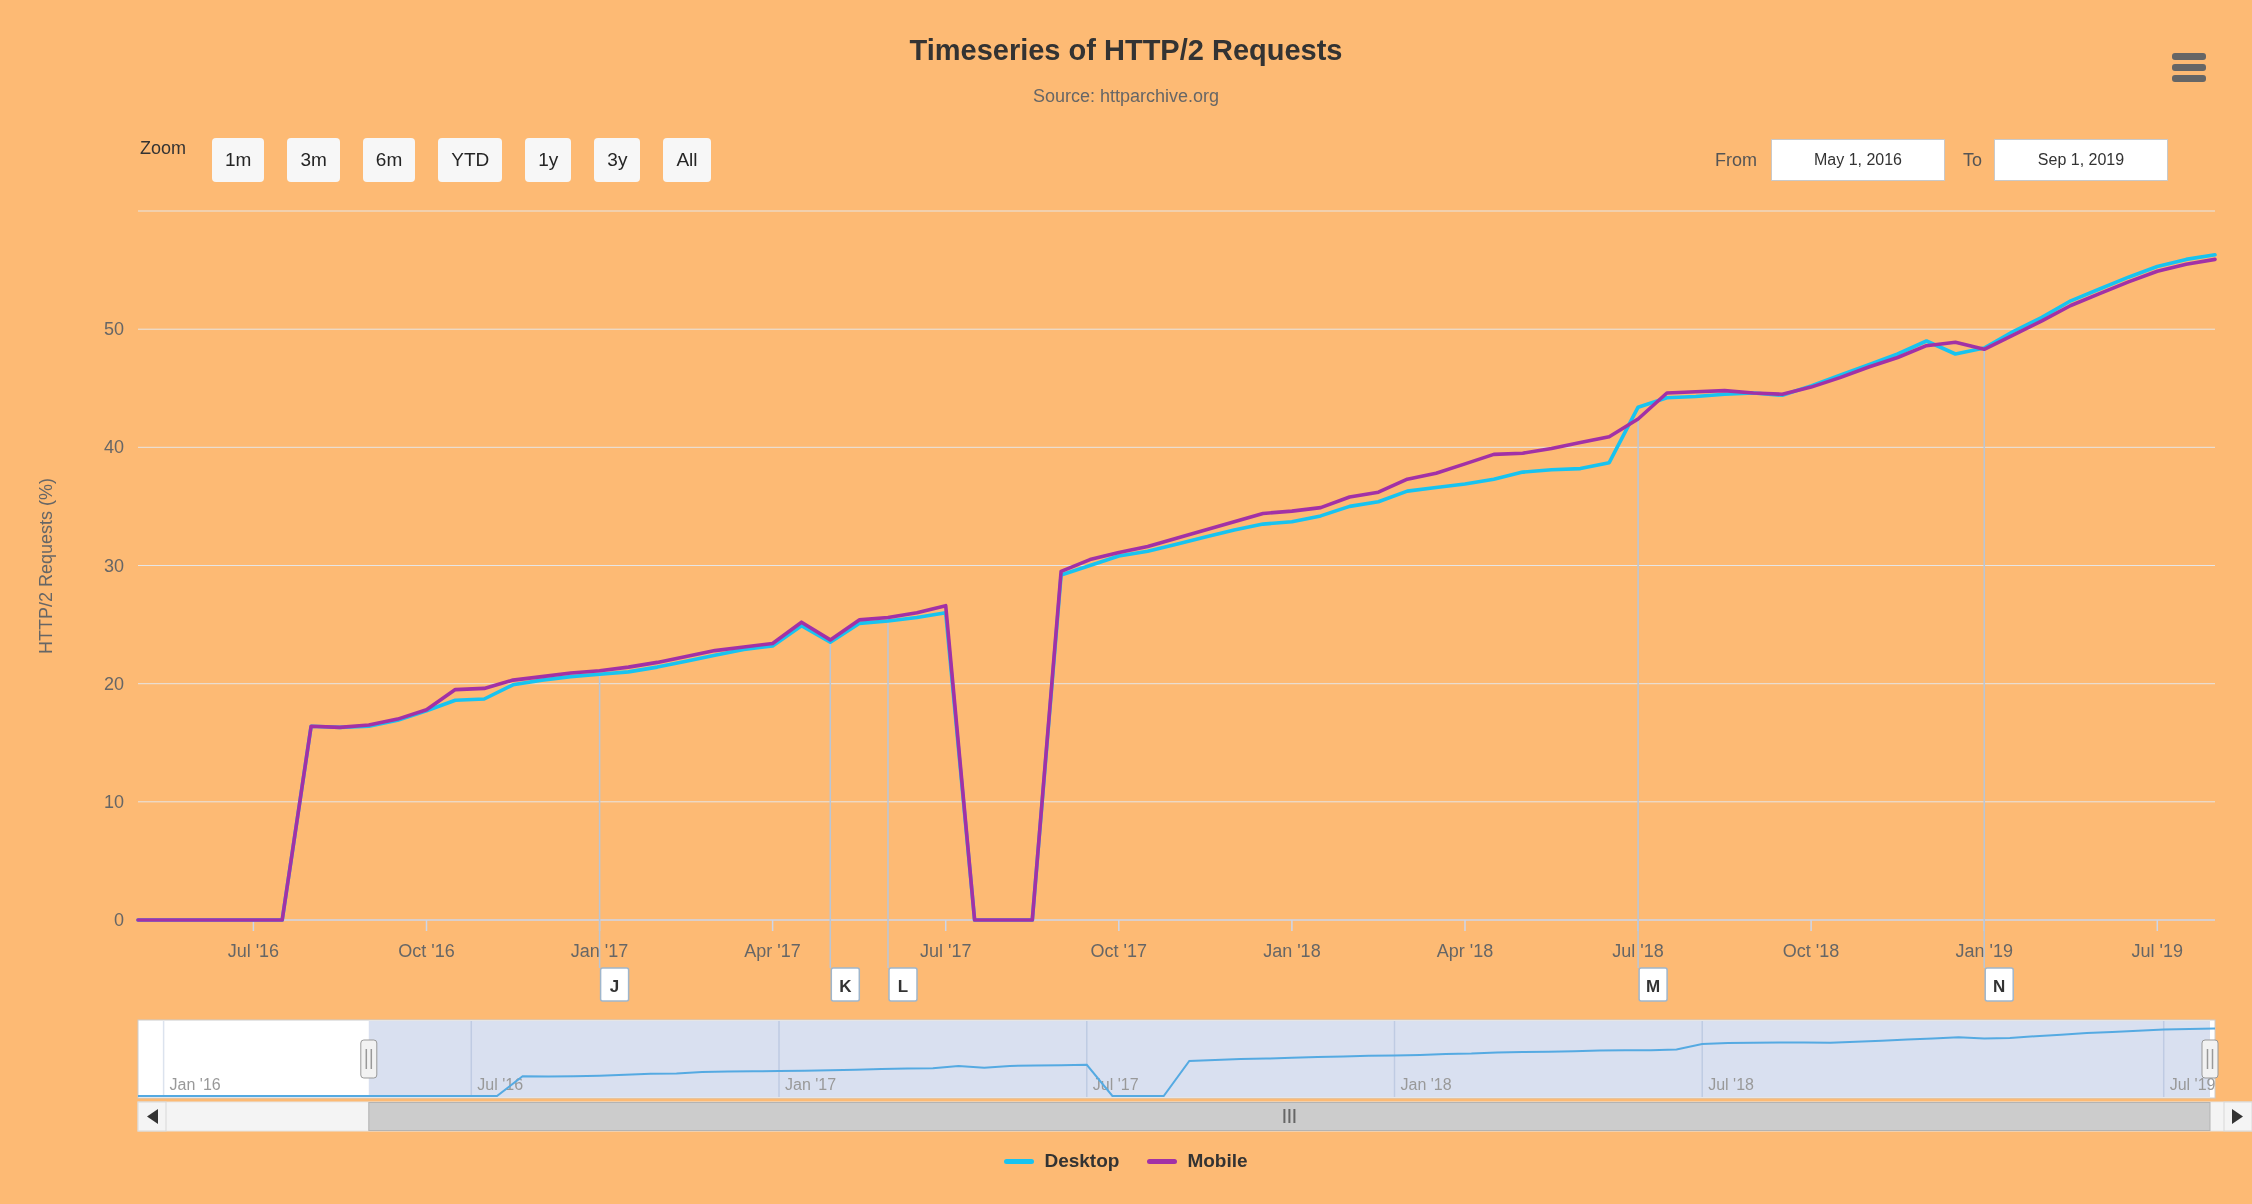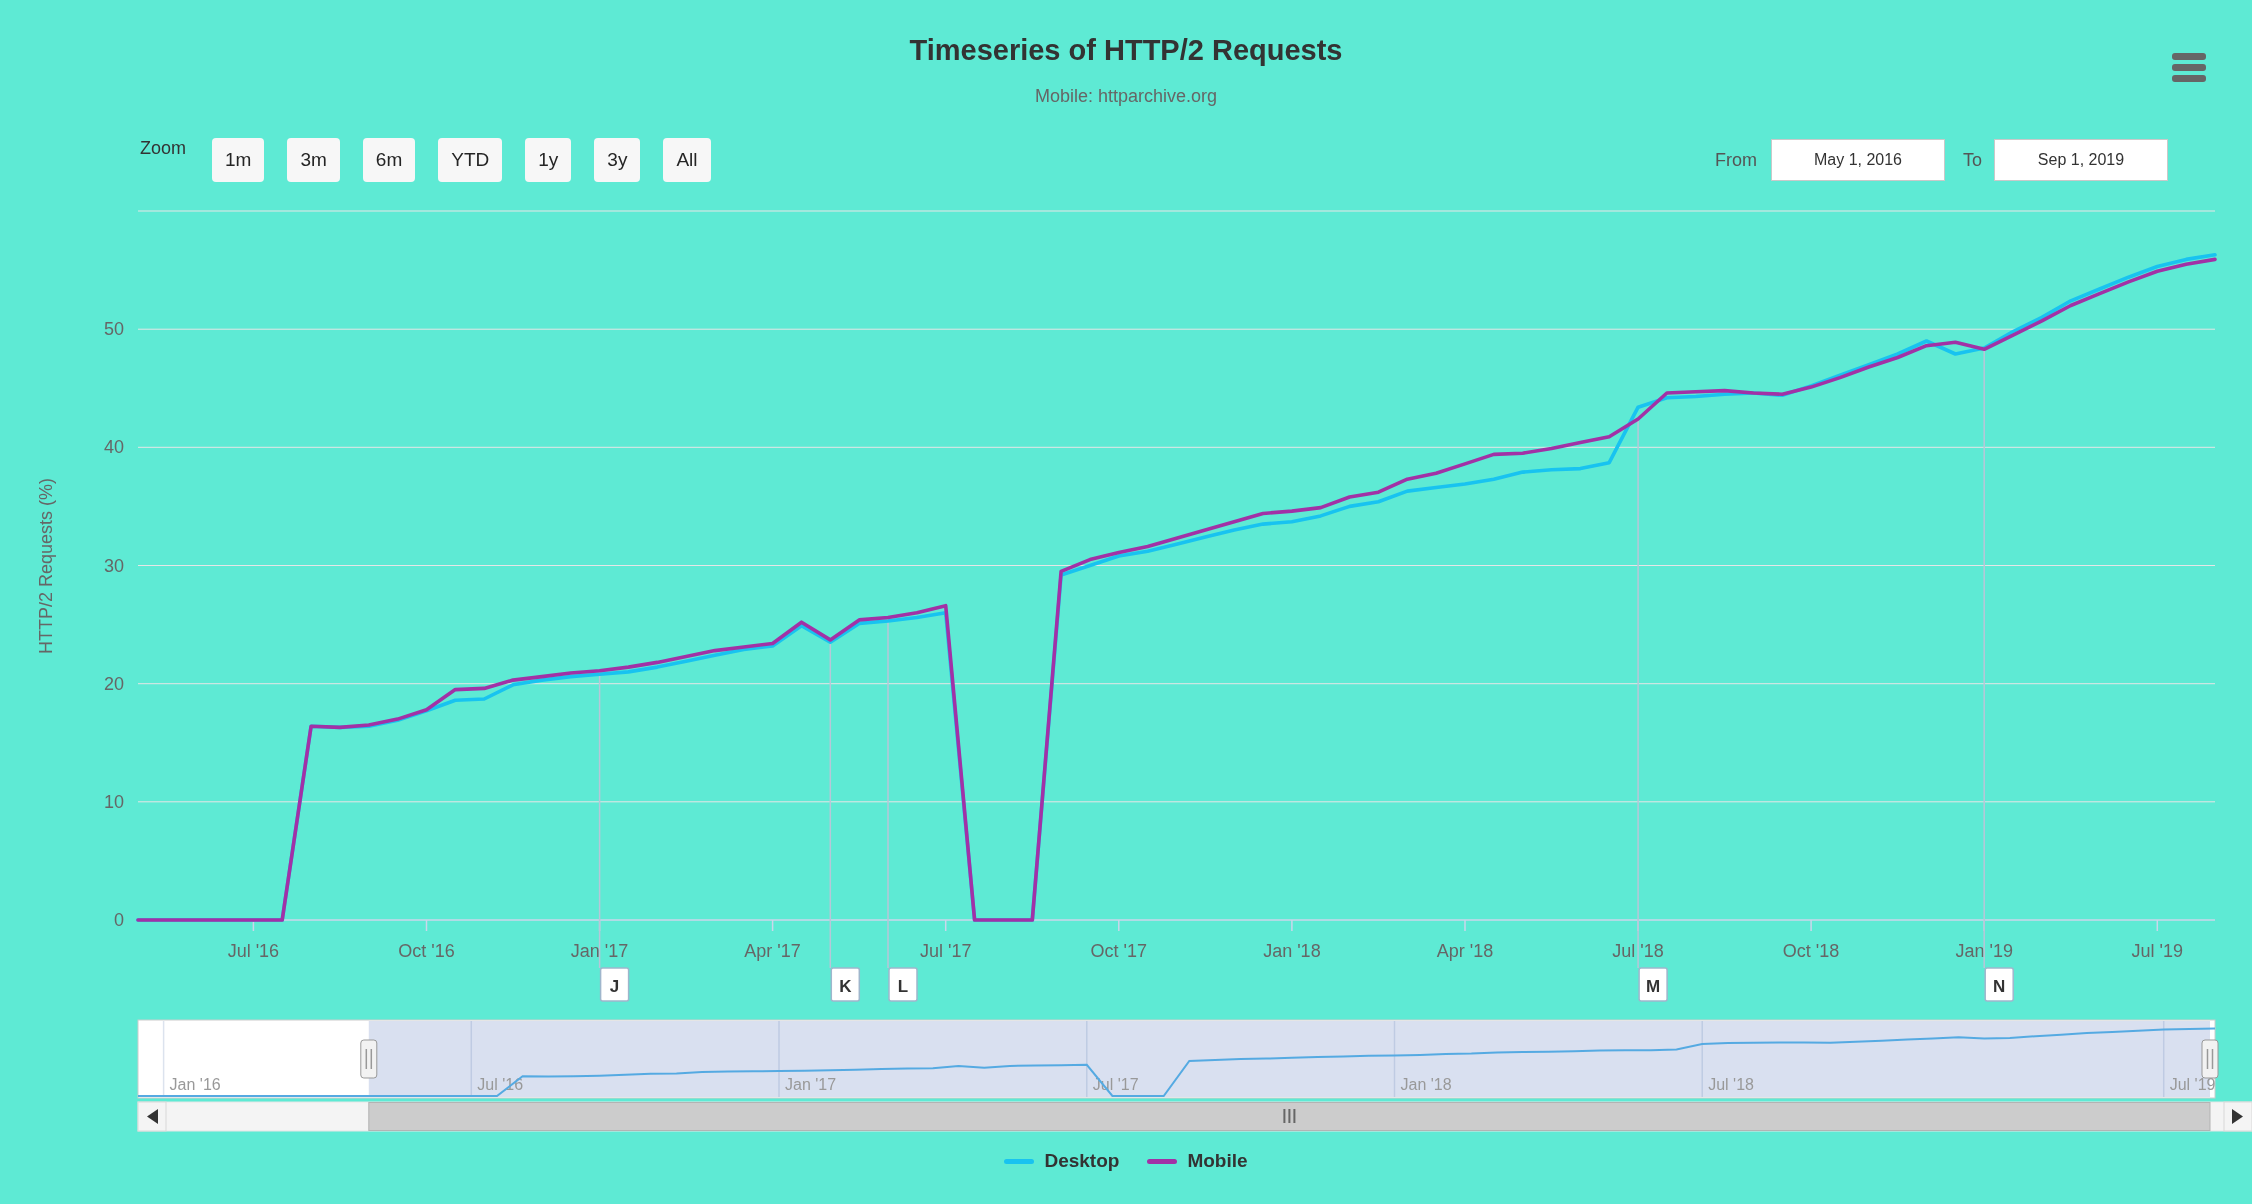--- a/index.html
+++ b/index.html
@@ -1,16 +1,16 @@
 <!DOCTYPE html>
 <html><head>
 <meta charset="utf-8">
 <style>
   html,body{margin:0;padding:0;background:#fff;}
-  .stage{position:relative;width:2252px;height:1204px;background:#5eead4;
+  .stage{position:relative;width:2252px;height:1204px;background:#fdba74;
          font-family:"Liberation Sans",sans-serif;overflow:hidden;}
   .hc-title{position:absolute;top:34px;left:0;width:100%;text-align:center;
             font-size:29px;font-weight:600;color:#333;}
   .hc-subtitle{position:absolute;top:86px;left:0;width:100%;text-align:center;
                font-size:18px;color:#666;}
   .burger{position:absolute;left:2172px;top:53px;width:34px;cursor:pointer;}
   .burger span{display:block;height:7px;border-radius:3px;background:#666;margin-bottom:4px;}
   .zoom-row{position:absolute;left:140px;top:138px;height:44px;display:flex;}
   .zoom-label{font-size:18px;color:#333;margin-right:26px;}
   .zoom-btn{background:#f7f7f7;border:none;border-radius:4px;padding:8px 13px;
@@ -29,21 +29,21 @@
   .legend-item{display:flex;align-items:center;gap:10px;cursor:pointer;}
   .legend-swatch{width:30px;height:5px;border-radius:3px;}
   .legend-text{font-size:19px;font-weight:bold;color:#333;}
 </style>
 </head>
 <body>
 
 <div class="stage">
 
   <div class="hc-title">Timeseries of HTTP/2 Requests</div>
-  <div class="hc-subtitle">Mobile: httparchive.org</div>
+  <div class="hc-subtitle">Source: httparchive.org</div>
 
   <div class="burger">
     <span></span>
     <span></span>
     <span></span>
   </div>
 
   <div class="zoom-row">
     <span class="zoom-label">Zoom</span>
     <button class="zoom-btn">1m</button>

